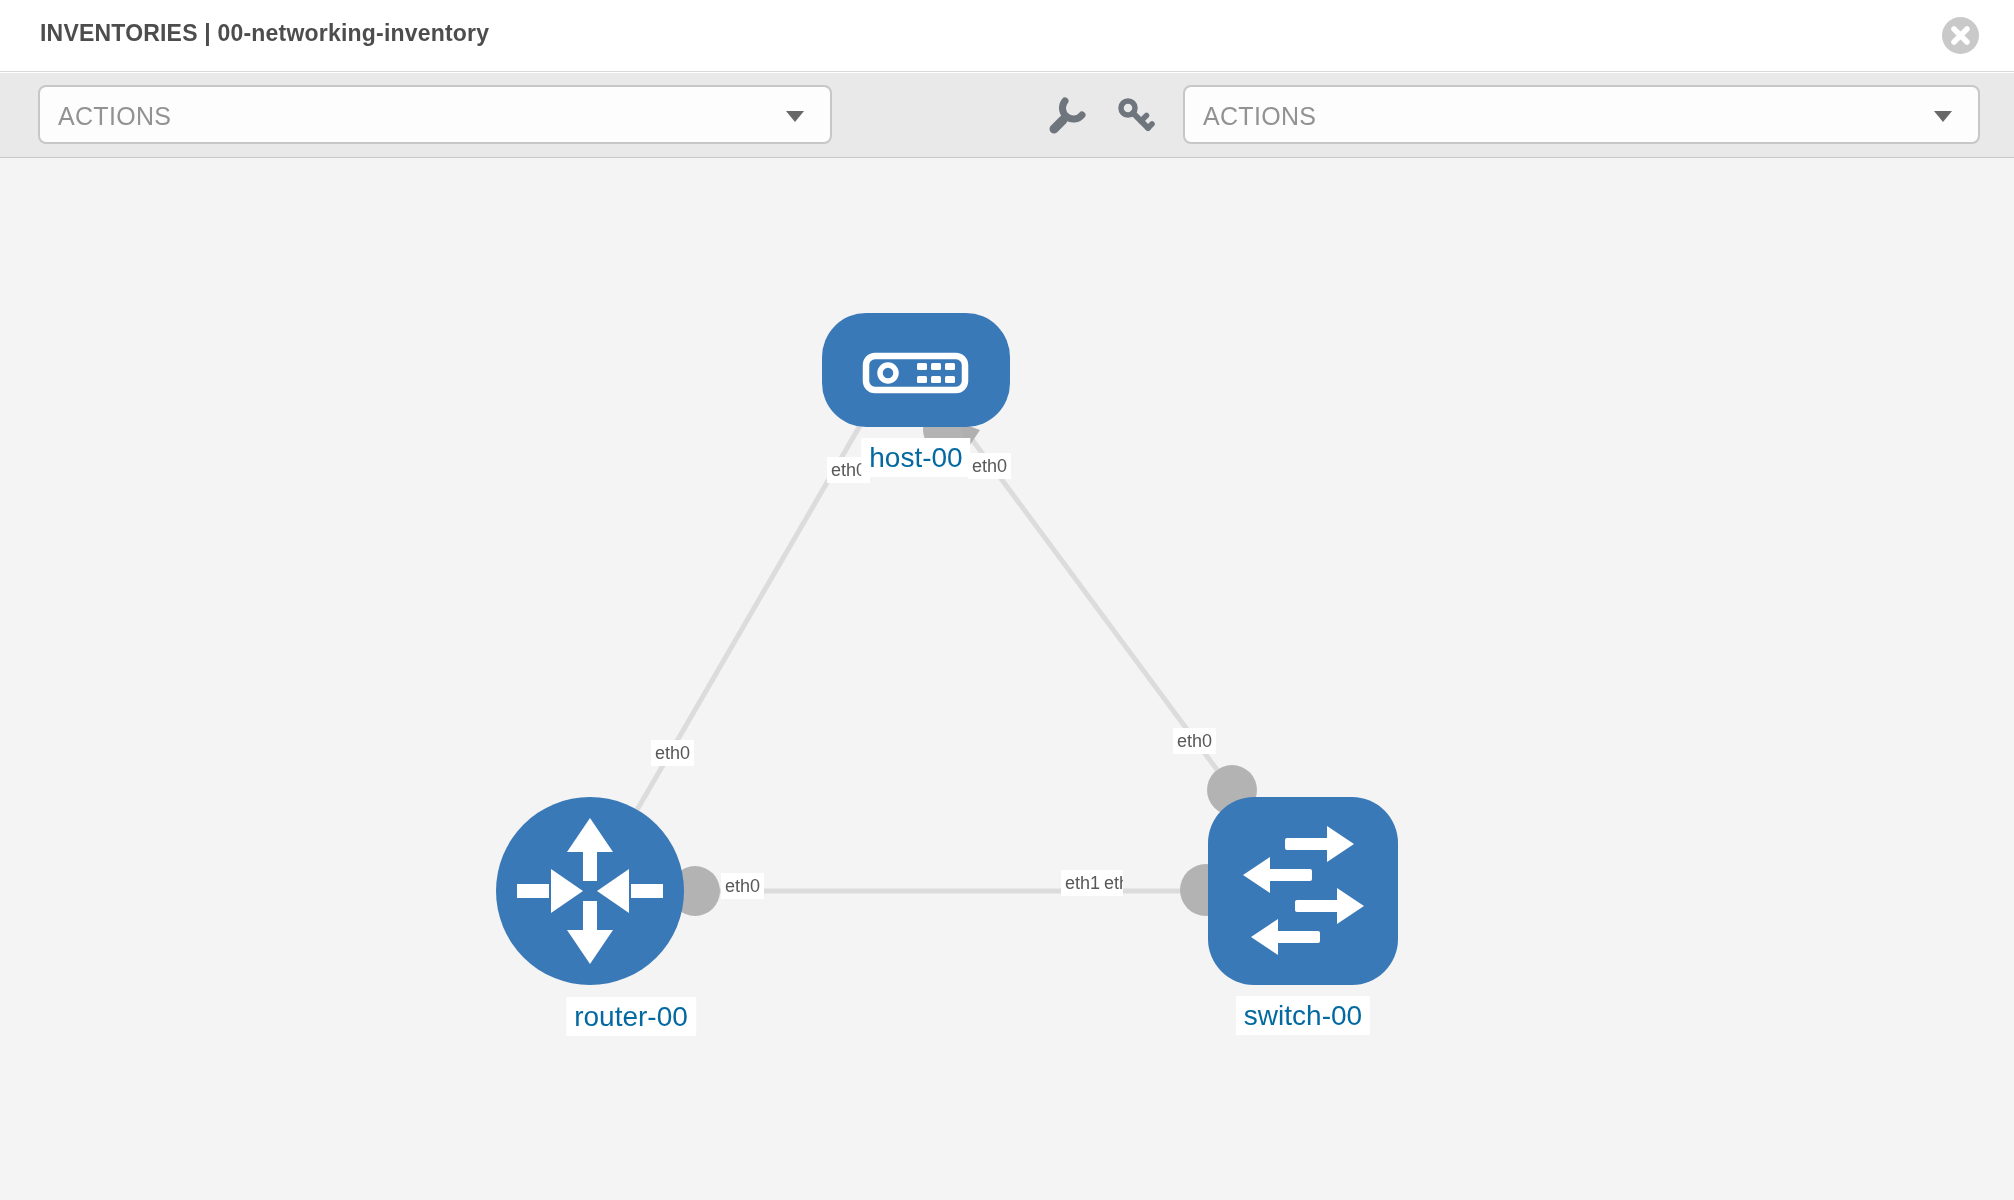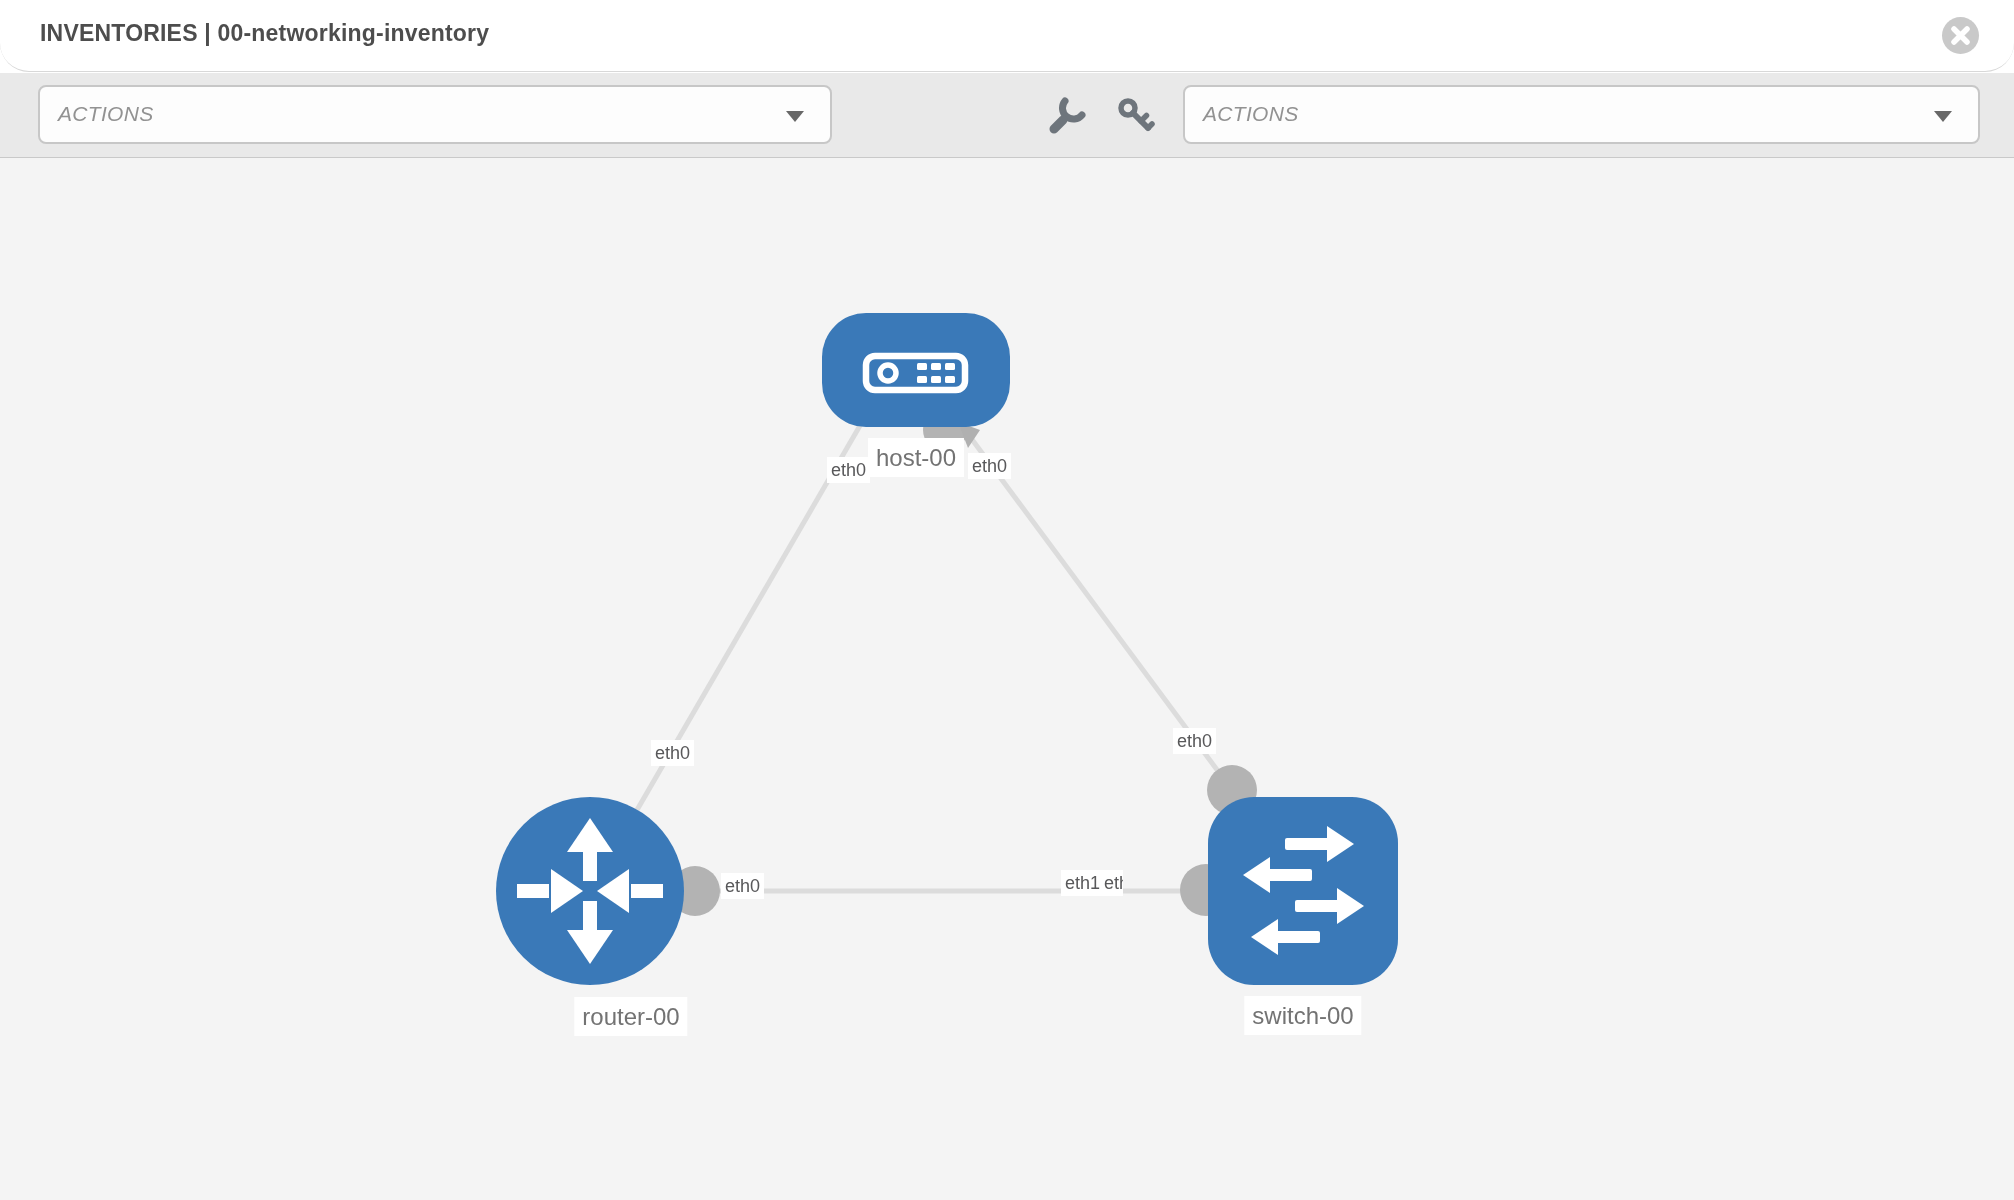--- a/index.html
+++ b/index.html
@@ -1,53 +1,53 @@
 <!DOCTYPE html>
 <html><head>
 <meta charset="utf-8">
 <style>
   * { margin:0; padding:0; box-sizing:border-box; }
   html,body { width:2014px; height:1200px; overflow:hidden;
     font-family:"Liberation Sans", sans-serif; background:#ffffff; }
 
   
   .header { position:absolute; left:0; top:0; width:2014px; height:72px;
-    background:#ffffff; border-bottom:1px solid #d8d8d8;border-radius:29px; }
+    background:#ffffff; border-bottom:1px solid #d8d8d8; }
   .page-title { position:absolute; left:40px; top:20px; font-size:23px;
     font-weight:700; color:#4d4d4d; letter-spacing:.2px; }
   .close-btn { position:absolute; left:1942px; top:17px; width:37px; height:37px;
     border-radius:50%; background:#c9c9c9; cursor:pointer; }
   .close-btn svg { position:absolute; left:8px; top:8px; }
 
   
   .toolbar { position:absolute; left:0; top:73px; width:2014px; height:85px;
     background:#e9e9e9; border-bottom:1px solid #c9c9c9; }
   .combo { position:absolute; top:12px; height:59px; background:#fdfdfd;
     border:2px solid #c7c7c7; border-radius:8px; cursor:pointer; }
   .combo-actions { left:38px; width:794px; }
   .combo-search { left:1183px; width:797px; }
-  .combo-label { position:absolute; left:18px; top:15px; font-size:21px;
-    color:#929292; letter-spacing:.3px;font-style:italic; }
+  .combo-label { position:absolute; left:18px; top:15px; font-size:25px;
+    color:#929292; letter-spacing:.3px; }
   .caret { position:absolute; right:26px; top:24px; width:0; height:0;
     border-left:9px solid transparent; border-right:9px solid transparent;
     border-top:11px solid #686868; }
   .tool-icon { position:absolute; top:24px; width:38px; height:38px; cursor:pointer; }
   .tool-icon.wrench { left:1048px; }
   .tool-icon.key { left:1117px; }
 
   
   .canvas { position:absolute; left:0; top:158px; width:2014px; height:1042px;
     background:#f4f4f4; }
   .canvas svg { position:absolute; left:0; top:0; }
 
   .iface-chip { position:absolute; background:#ffffff; color:#58585a;
     font-size:18px; line-height:26px; padding:0 4px; white-space:nowrap; }
   .chip-clip { width:23px; overflow:hidden; }
-  .node-chip { position:absolute; background:#ffffff; color:#737373;
-    font-size:24px; line-height:39px; padding:0 8px; white-space:nowrap;
+  .node-chip { position:absolute; background:#ffffff; color:#0369a1;
+    font-size:28px; line-height:39px; padding:0 8px; white-space:nowrap;
     transform:translateX(-50%); }
 </style>
 </head>
 <body>
 
 <div class="header">
   <div class="page-title">INVENTORIES | 00-networking-inventory</div>
   <div class="close-btn">
     <svg width="21" height="21" viewBox="0 0 21 21">
       <path d="M4 4 L17 17 M17 4 L4 17" stroke="#ffffff" stroke-width="5.5" stroke-linecap="round" fill="none"></path>

